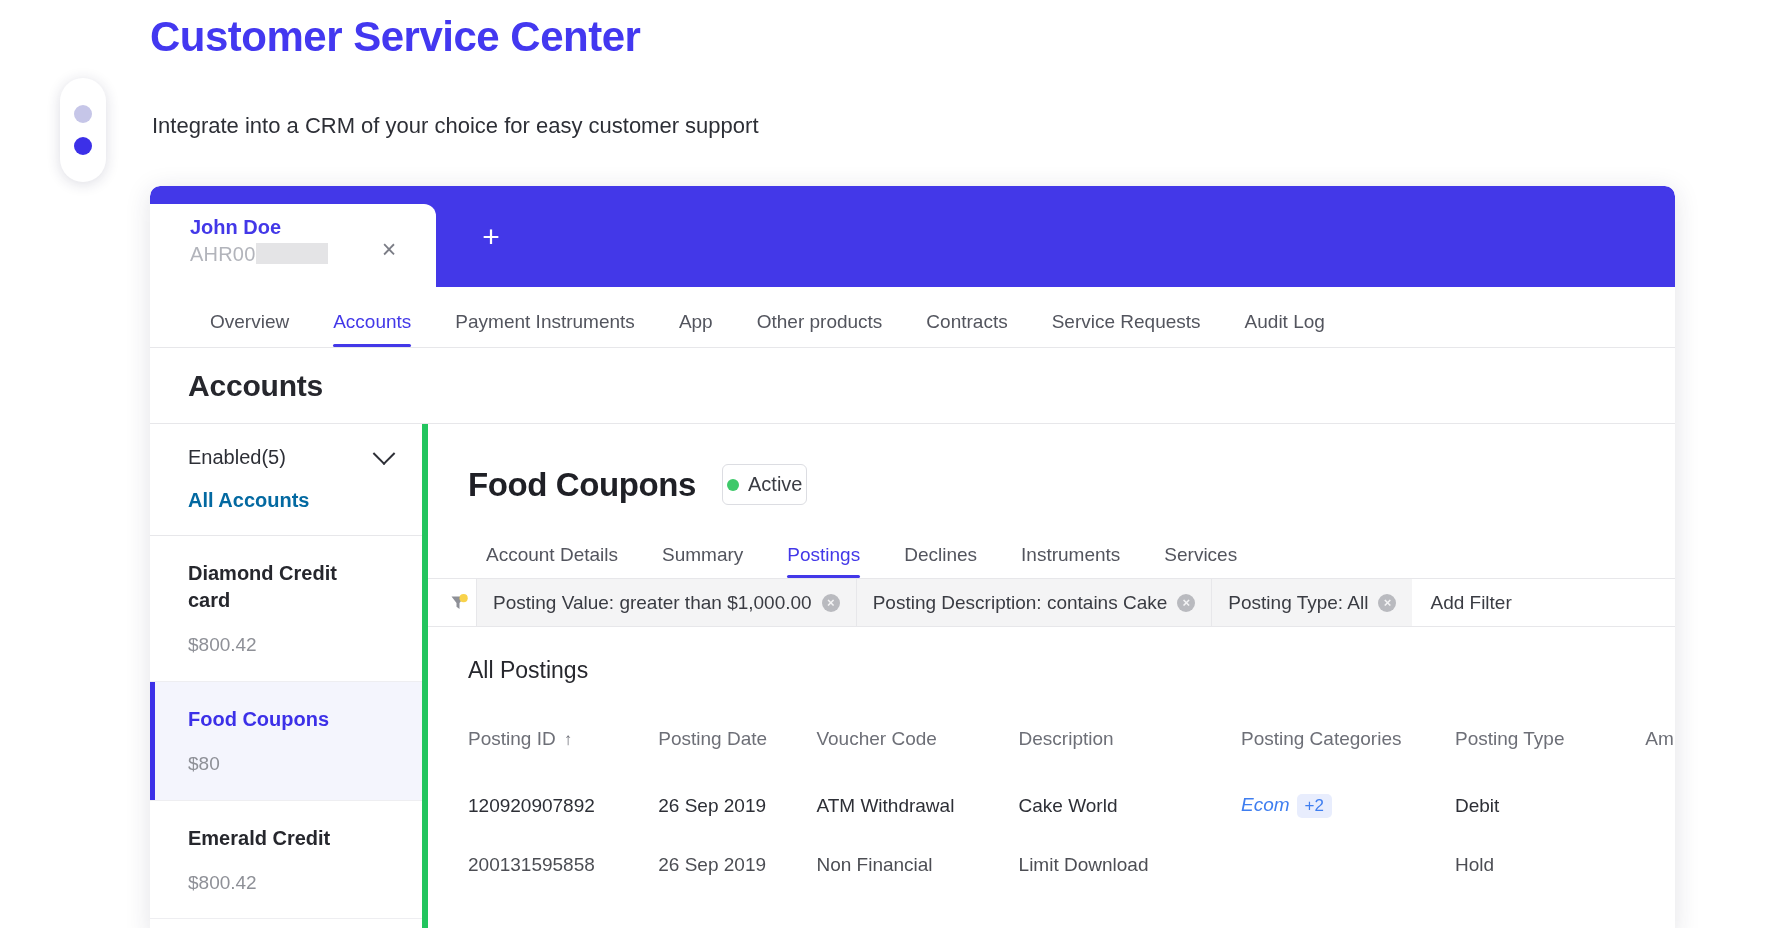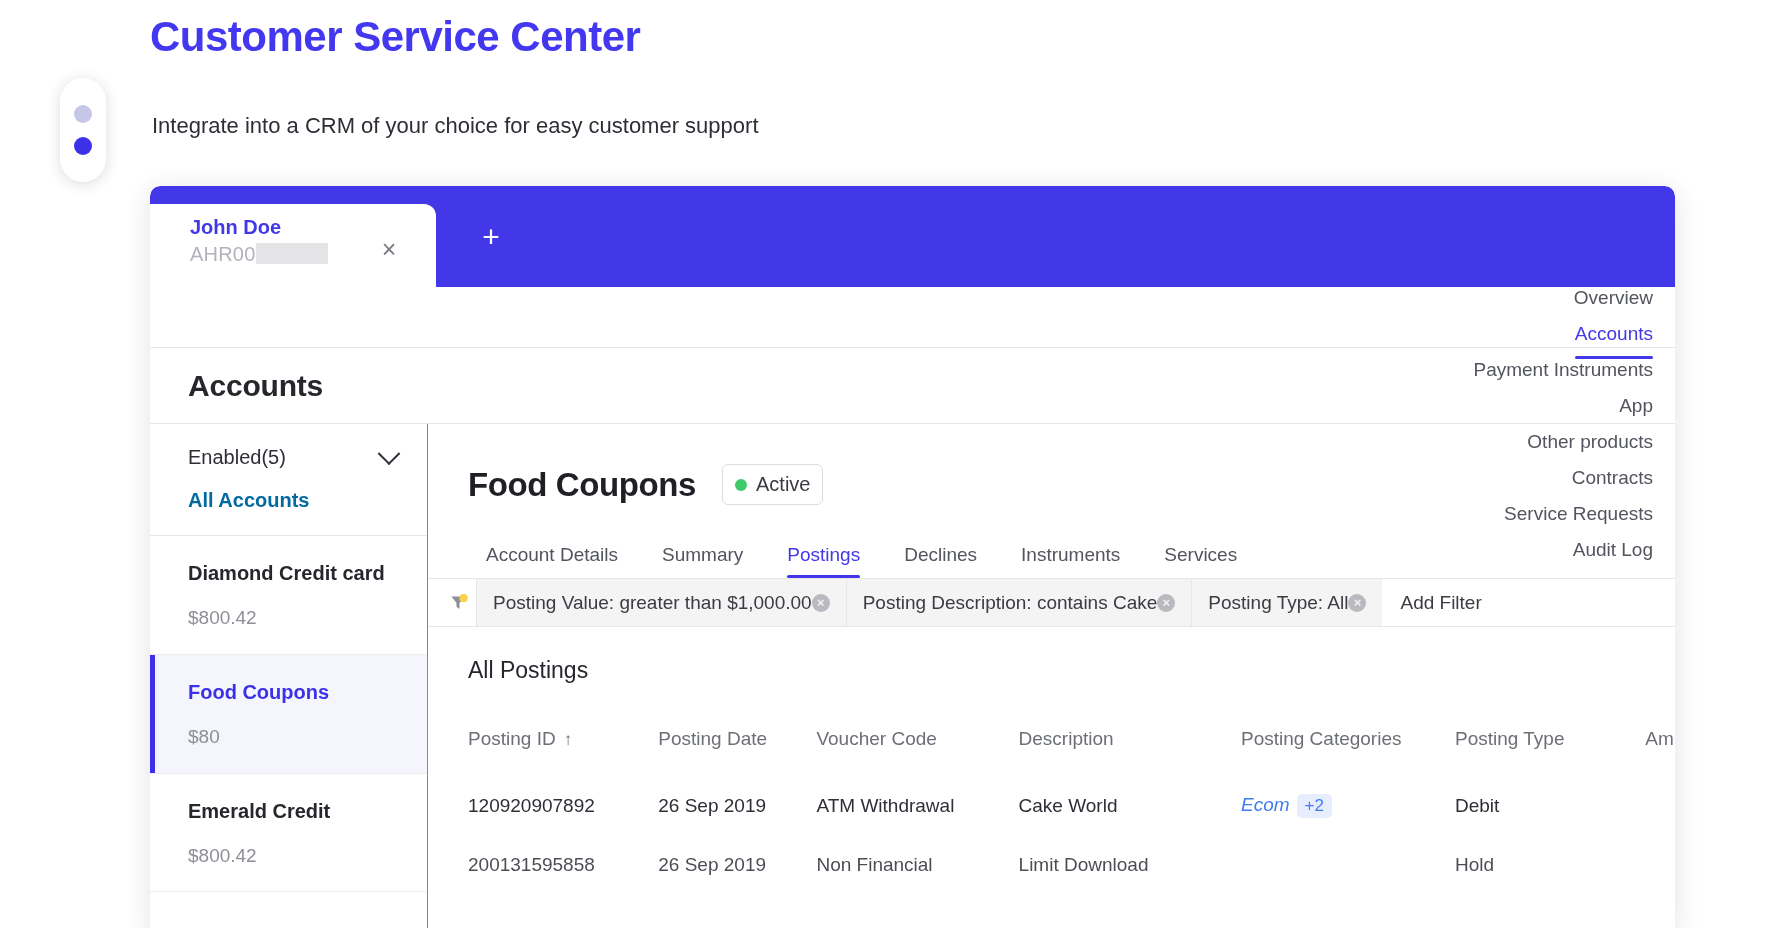--- a/index.html
+++ b/index.html
@@ -152,21 +152,20 @@
   
   .navtabs {
     position: relative;
     height: 61px;
     background: #ffffff;
     border-bottom: 1px solid #e7e7ea;
     display: flex;
     align-items: flex-end;
     padding-left: 38px;
     gap: 0;
-    flex-direction: column;
   }
   .navtab {
     position: relative;
     font-size: 19px;
     color: #53555e;
     padding: 0 22px 14px 22px;
     cursor: pointer;
     white-space: nowrap;
   }
   .navtab.active { color: #4338e8; }
@@ -199,21 +198,21 @@
 
   
   .body {
     display: flex;
     height: 504px;
   }
 
   
   .sidebar {
     width: 278px;
-    border-right: 1px solid #22c55e;
+    border-right: 6px solid #22c55e;
     background: #ffffff;
     flex: 0 0 278px;
   }
   .side-filter {
     display: flex;
     align-items: center;
     justify-content: space-between;
     padding: 22px 30px 0 38px;
     cursor: pointer;
   }
@@ -283,21 +282,21 @@
     font-weight: 700;
     color: #1f2026;
     letter-spacing: -0.4px;
   }
   .status-badge {
     display: inline-flex;
     align-items: center;
     gap: 9px;
     border: 1px solid #dcdde2;
     border-radius: 6px;
-    padding: 8px 12px;
+    padding: 8px 4px;
     font-size: 20px;
     color: #3a3c43;
     background: #ffffff;
   }
   .status-dot {
     width: 12px;
     height: 12px;
     border-radius: 50%;
     background: #3ec96a;
   }
@@ -347,20 +346,21 @@
     cursor: pointer;
   }
   .vsep {
     width: 1px;
     height: 100%;
     background: #e7e7ea;
   }
   .chip {
     display: flex;
     align-items: center;
+    gap: 10px;
     background: #f4f4f5;
     height: 100%;
     padding: 0 16px;
     font-size: 19px;
     color: #3a3c43;
     white-space: nowrap;
     cursor: pointer;
   }
   .chip-x {
     width: 18px;

